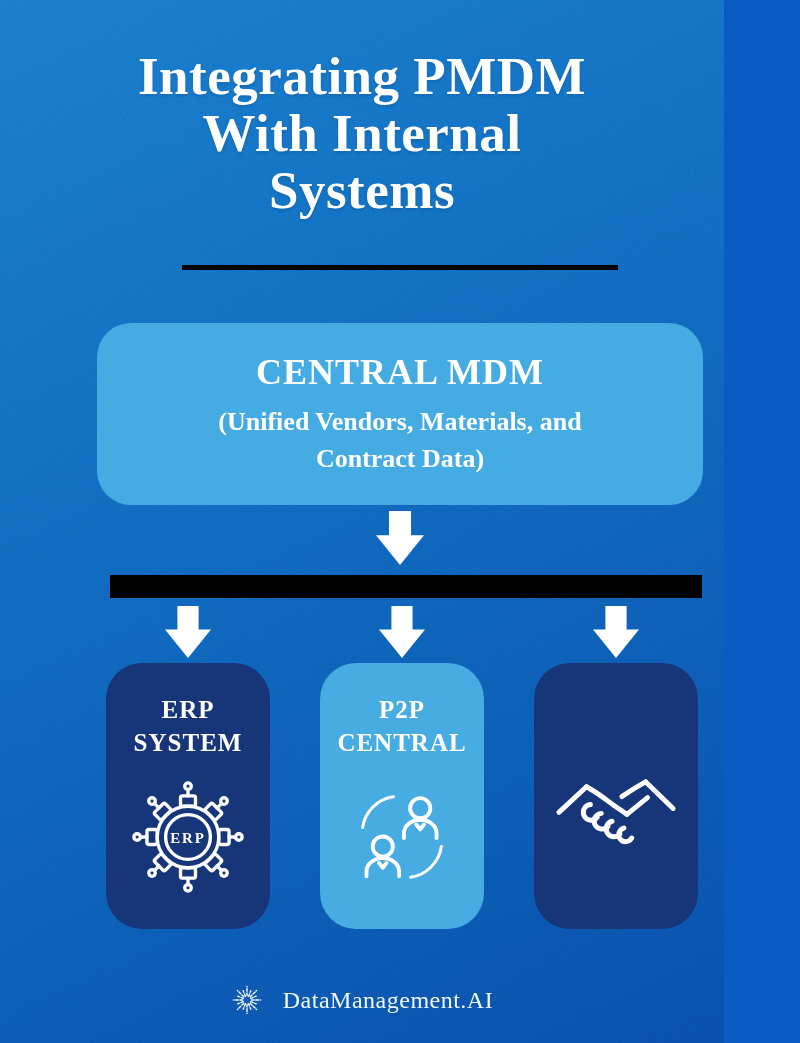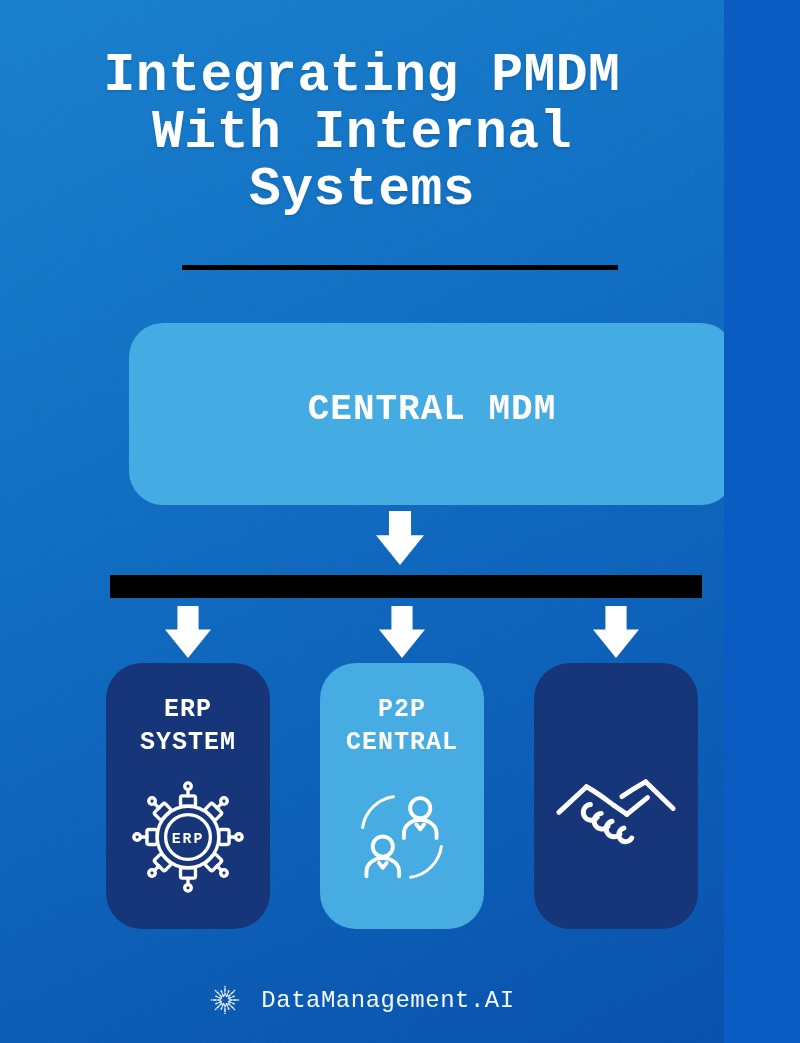--- a/index.html
+++ b/index.html
@@ -1,41 +1,40 @@
 <!DOCTYPE html>
 <html><head>
 <meta charset="utf-8">
 <style>
   html,body{margin:0;padding:0;background:#0b5cc2;}
   .canvas{
     position:relative;
     width:724px;height:1043px;
     overflow:hidden;
     background:linear-gradient(155deg,#1e90e6 0%,#1379d7 46%,#0b5cc2 100%);
-    font-family:Liberation Mono, monospace;
+    font-family:Liberation Serif, serif;
     color:#fff;
   }
   .noise{position:absolute;inset:0;pointer-events:none;}
   .title{
     position:absolute;top:48px;left:0;width:100%;
     margin:0;text-align:center;
     font-size:53px;line-height:57px;font-weight:700;
     white-space:pre-line;letter-spacing:0.5px;
     text-shadow:0 2px 3px rgba(0,40,90,0.18);
   }
   .divider{
     position:absolute;left:182px;top:265px;width:436px;height:5px;
     background:#000;
   }
   .central{
     position:absolute;left:97px;top:323px;width:606px;height:182px;
     background:#44ace2;border-radius:34px;
     display:flex;flex-direction:column;align-items:center;justify-content:center;
     text-align:center;
-    margin-left:32px;
   }
   .central-title{font-size:36px;font-weight:700;letter-spacing:1px;margin-bottom:10px;}
   .central-sub{font-size:26px;line-height:37px;font-weight:700;white-space:pre-line;}
   .arrow{
     position:absolute;background:#fff;
     clip-path:polygon(27% 0,73% 0,73% 45%,100% 45%,50% 100%,0 45%,27% 45%);
   }
   .arrow.main{left:376px;top:511px;width:48px;height:54px;}
   .arrow.small{width:46px;height:52px;top:606px;}
   .arrow.a1{left:165px;}
@@ -80,20 +79,22 @@
   </svg>
 
   <h1 class="title">Integrating PMDM
 With Internal
 Systems</h1>
 
   <div class="divider"></div>
 
   <section class="central">
     <div class="central-title">CENTRAL MDM</div>
+    <div class="central-sub">(Unified Vendors, Materials, and
+Contract Data)</div>
   </section>
 
   <div class="arrow main"></div>
 
   <div class="bus-bar"></div>
 
   <div class="arrow small a1"></div>
   <div class="arrow small a2"></div>
   <div class="arrow small a3"></div>
 

